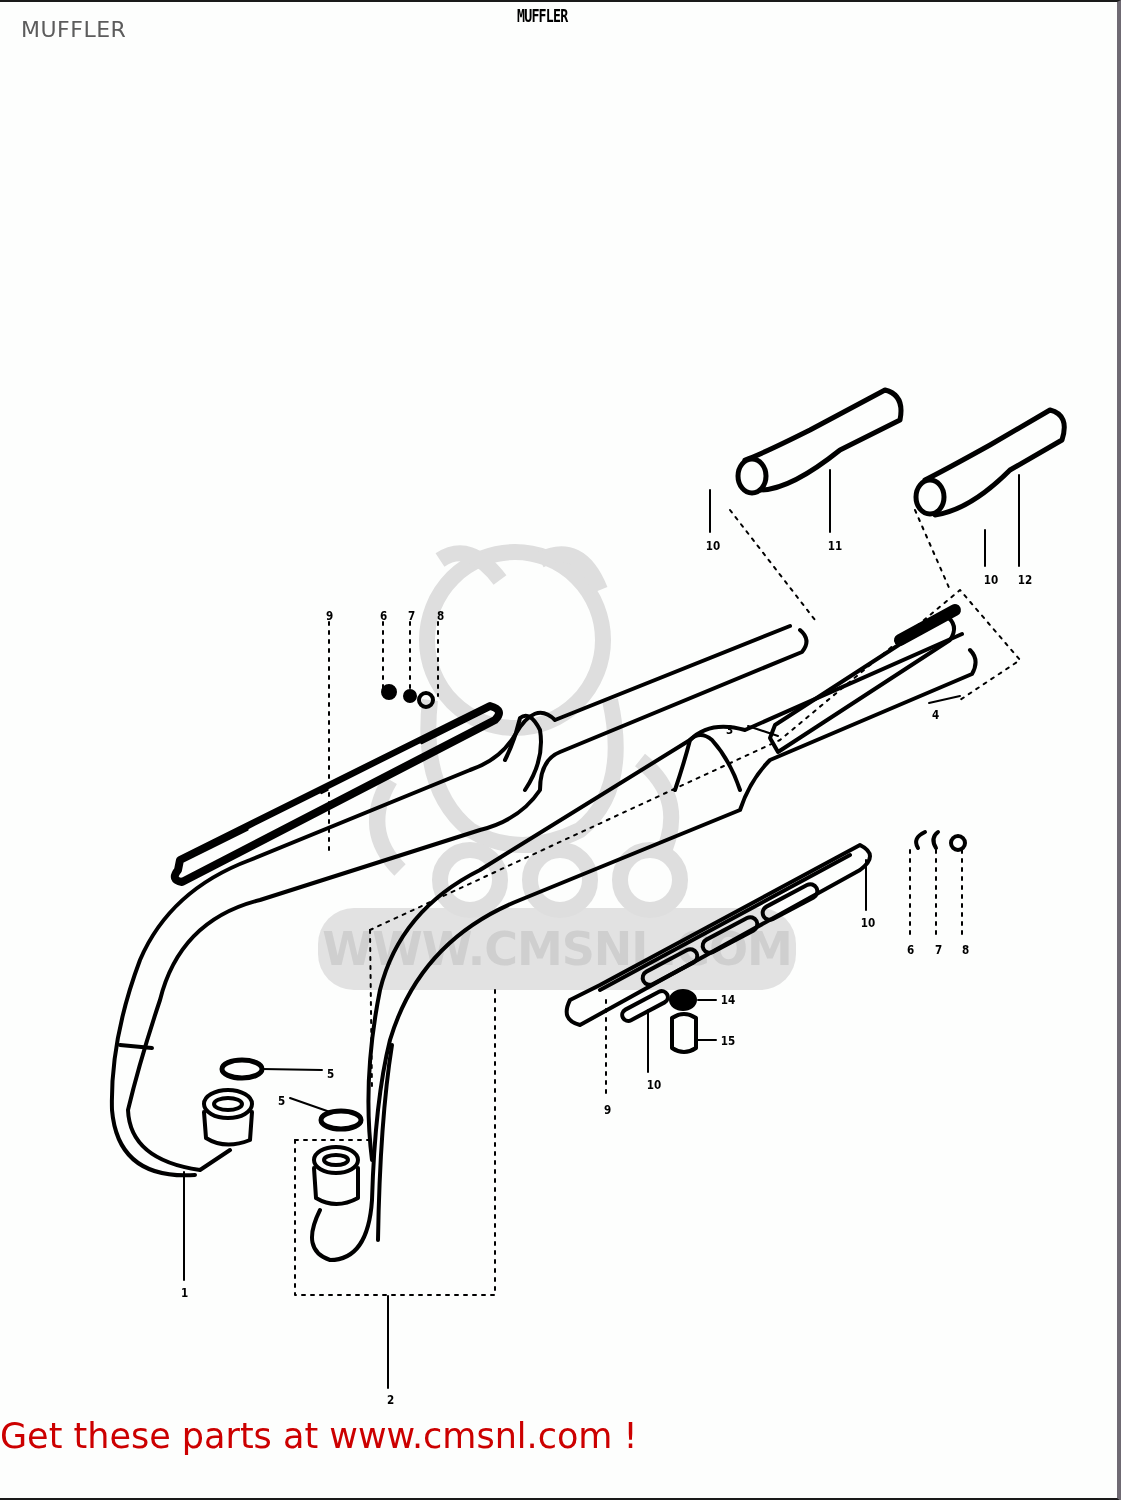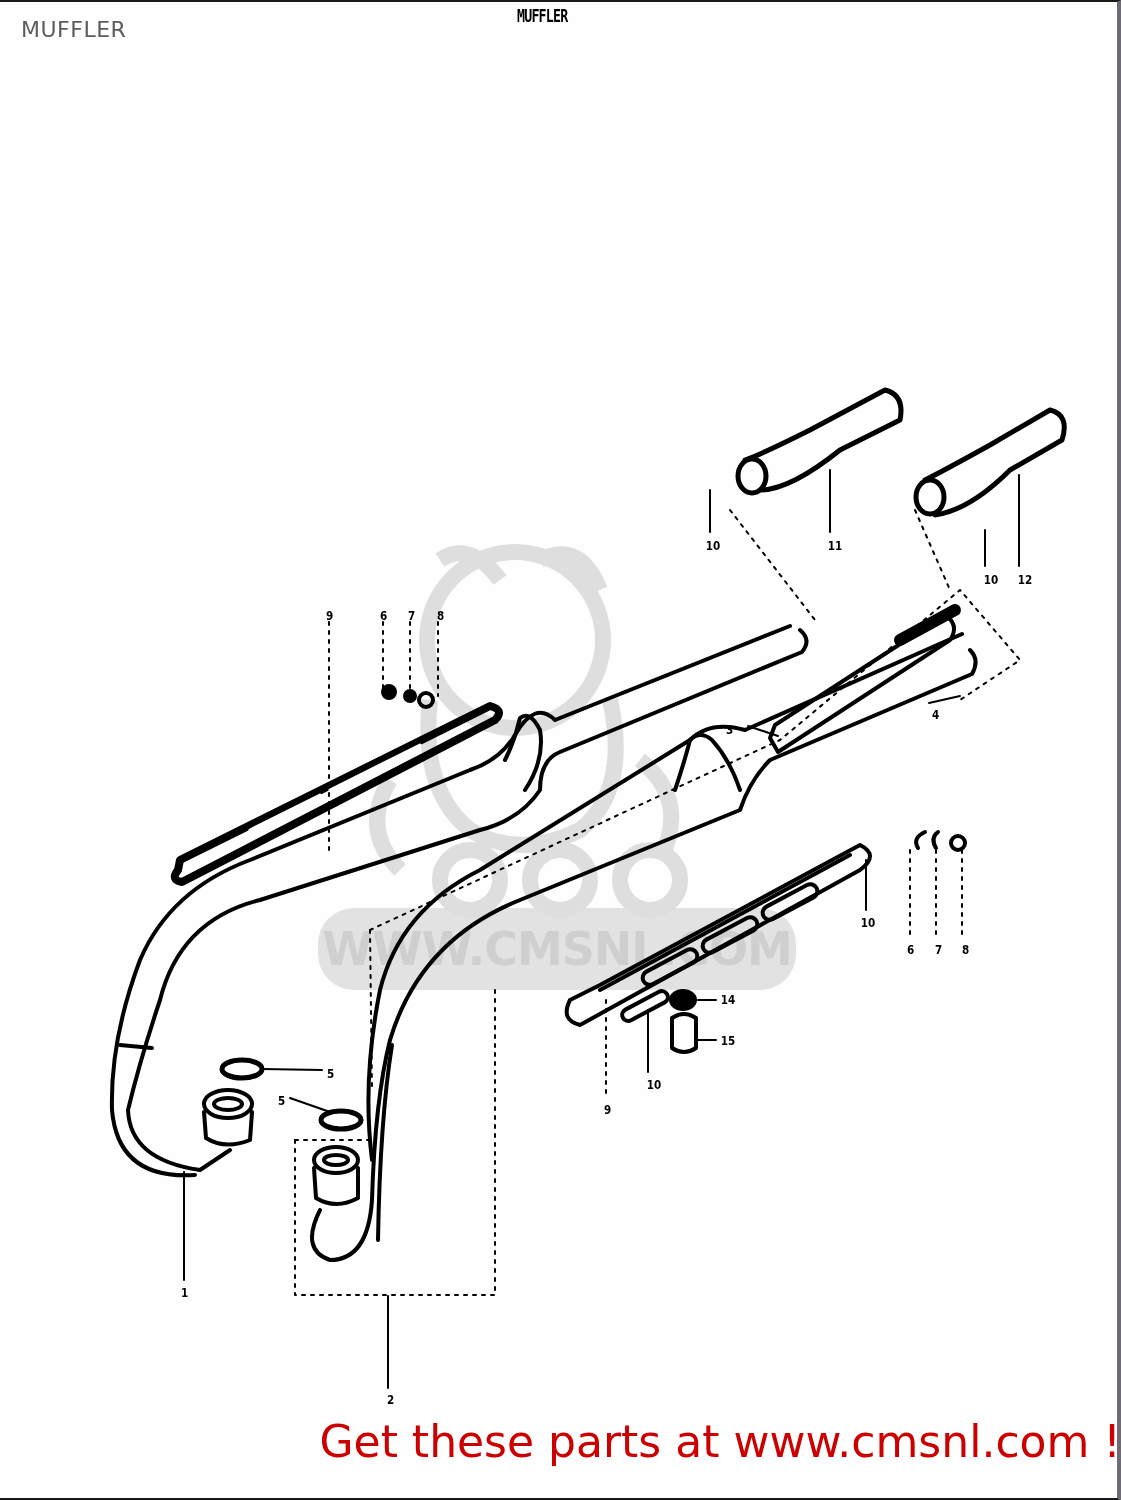--- a/index.html
+++ b/index.html
@@ -39,21 +39,21 @@
     font-size: 46px; line-height: 82px; text-align: center;
     letter-spacing: -1px;
   }
   .callout {
     position: absolute; font-family: "DejaVu Sans", sans-serif;
     font-weight: 900; font-size: 13px; color: #000;
     transform: scaleX(0.8);
   }
   .footer-link {
     position: absolute; left: 0; width: 1121px; top: 1416px;
-    text-align: right; font-size: 44px; color: #cc0000;
+    text-align: left; font-size: 35px; color: #cc0000;
     font-family: "DejaVu Sans", sans-serif;
     text-decoration: none;
   }
 </style>
 </head>
 <body>
 
 <div class="frame"></div>
 
 <div class="page-title">MUFFLER</div>

